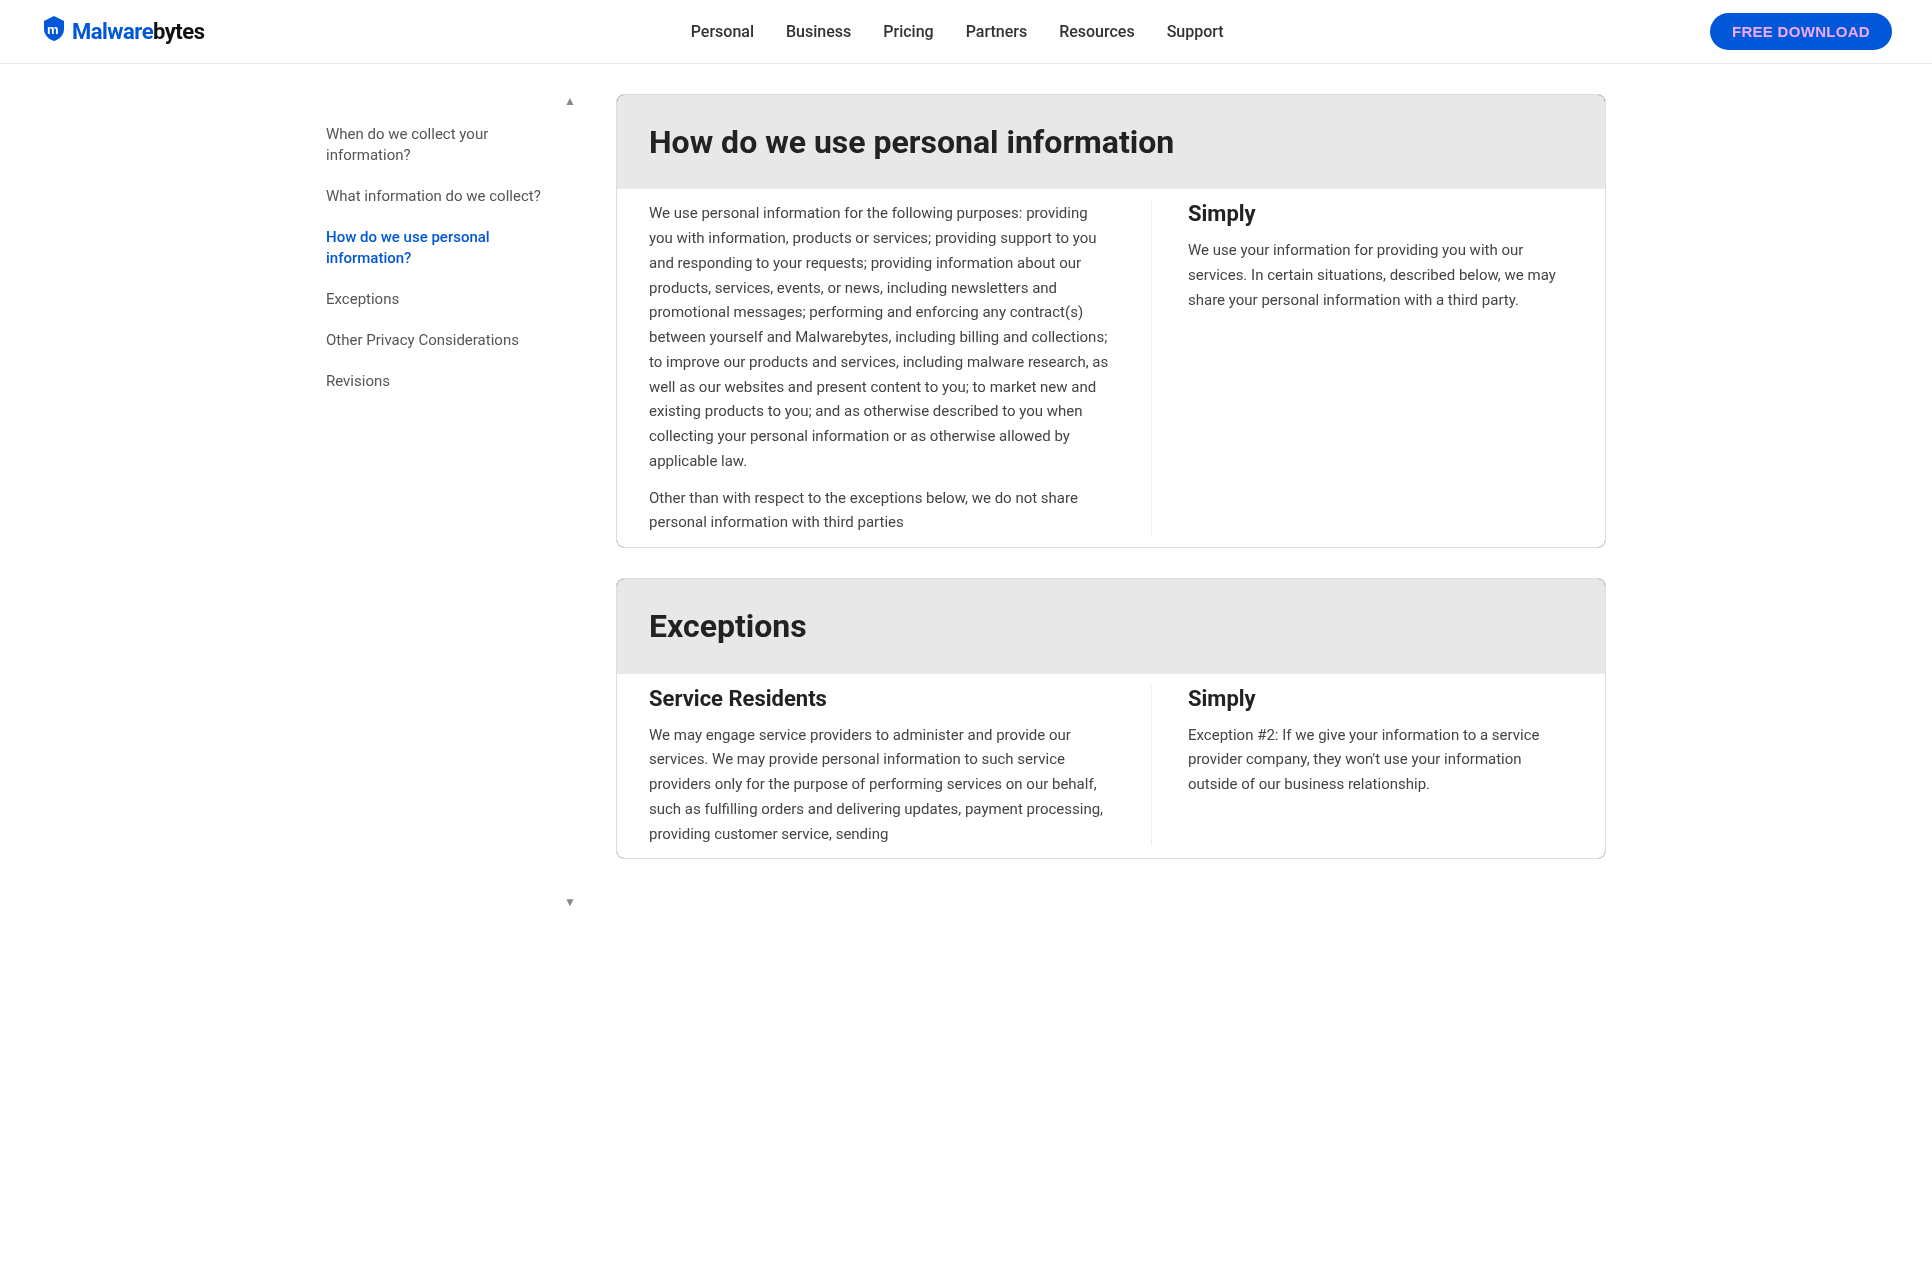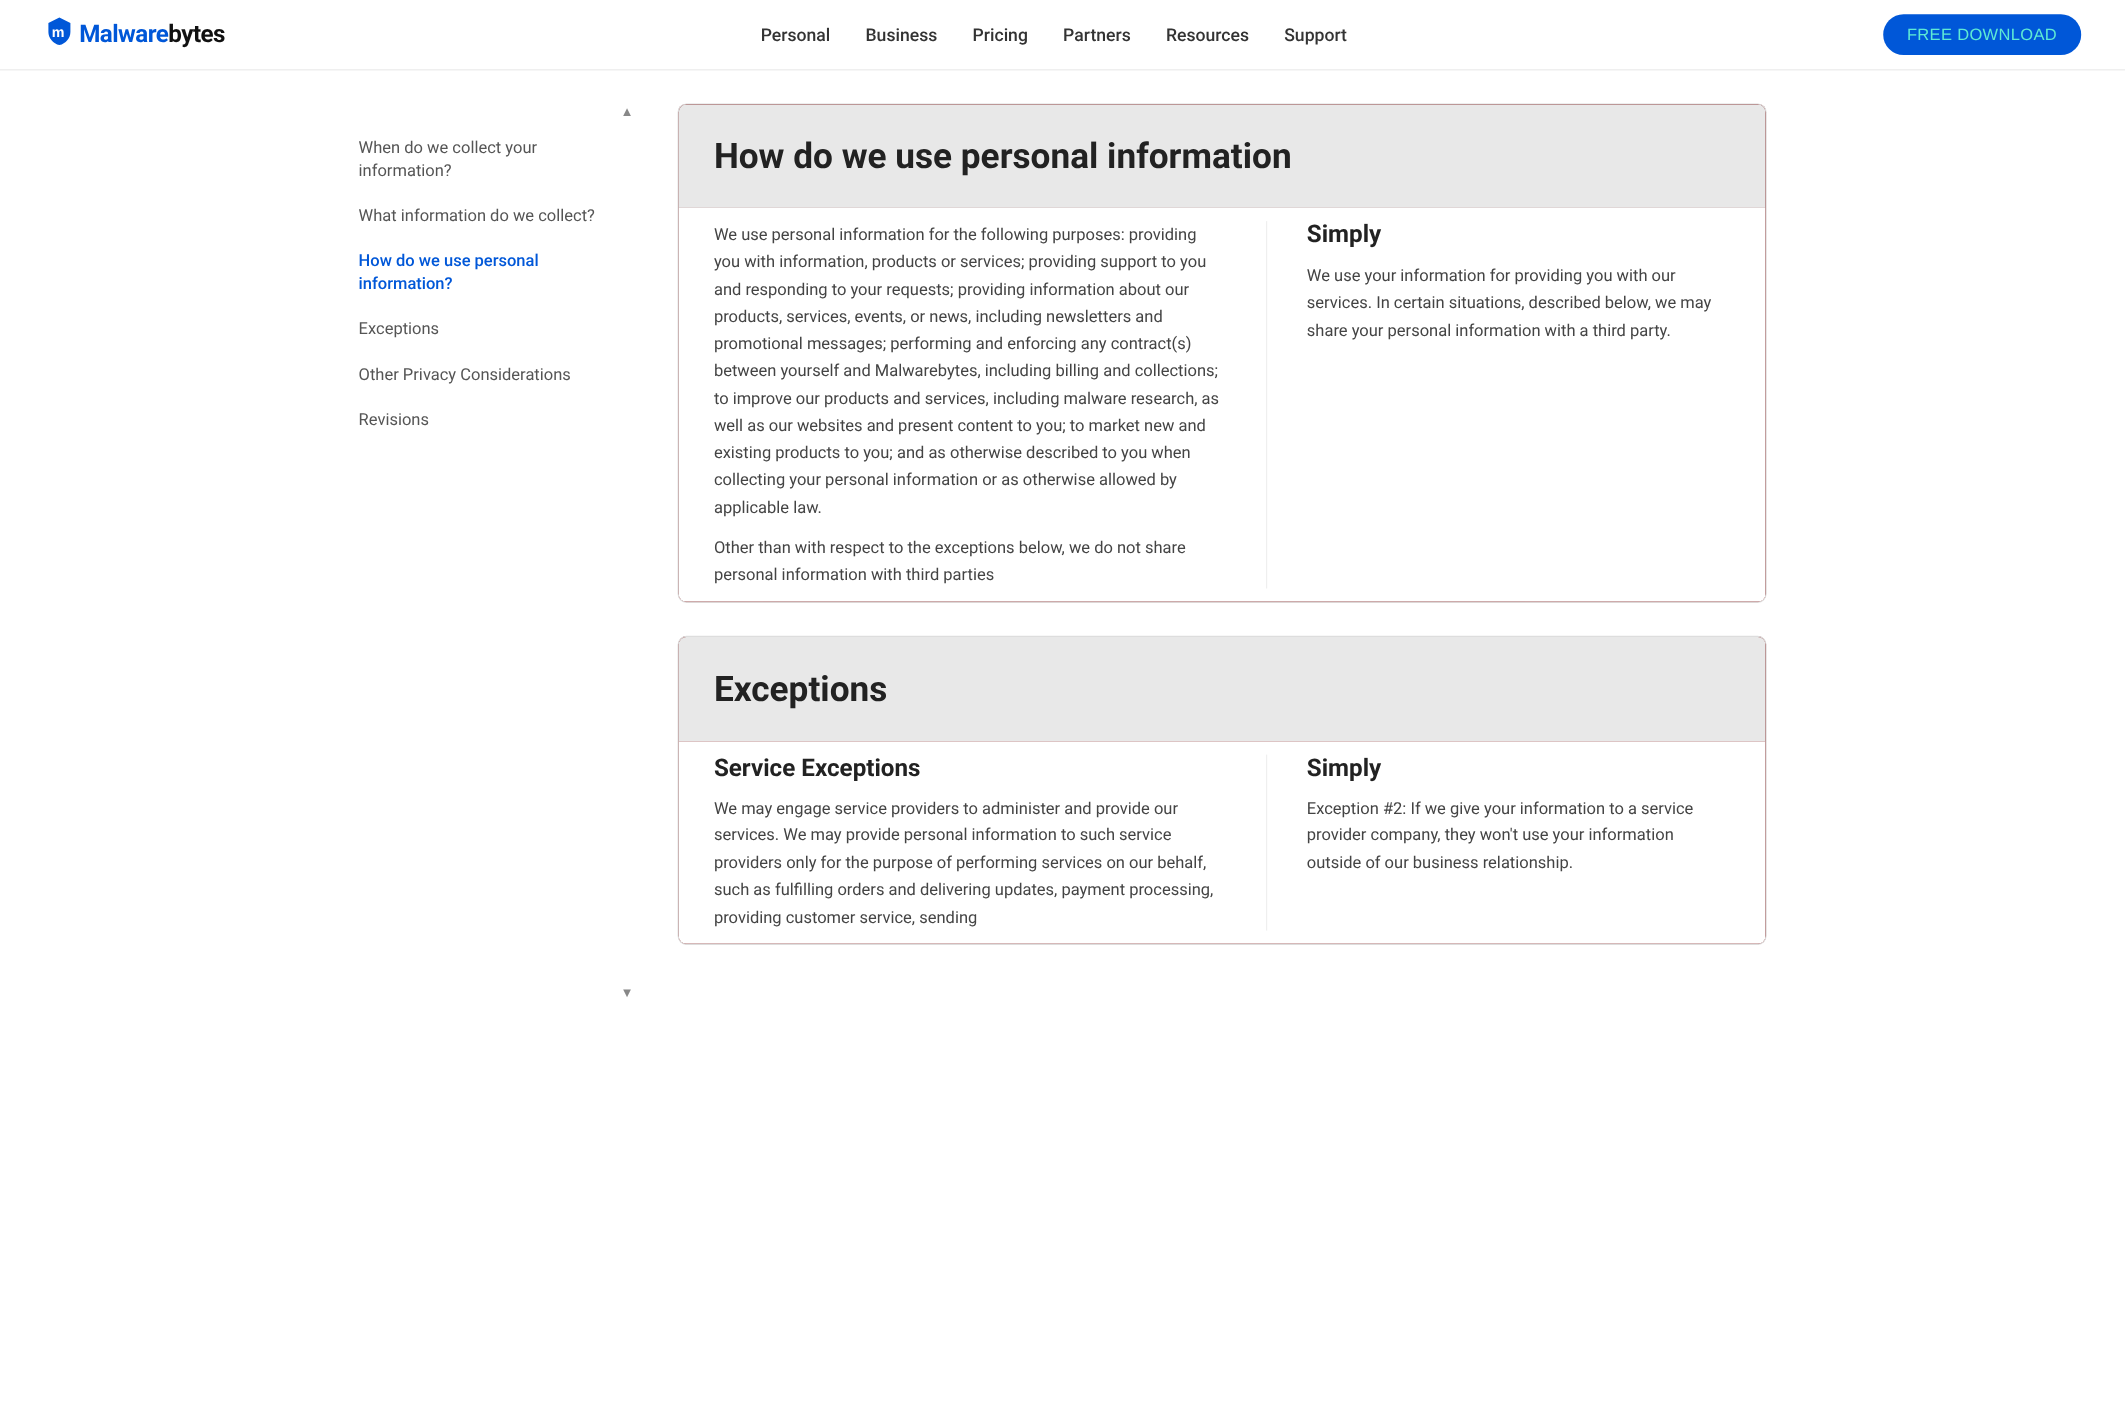--- a/index.html
+++ b/index.html
@@ -46,26 +46,26 @@
     }
     .nav-item {
       font-size: 16px;
       color: #333;
       text-decoration: none;
       font-weight: 500;
       cursor: pointer;
     }
     .btn-download {
       background: #0057d8;
-      color: #5eead4;
+      color: #f0abfc;
       border: none;
       border-radius: 25px;
       padding: 10px 22px;
       font-size: 15px;
-      font-weight: 400;
+      font-weight: 700;
       cursor: pointer;
       letter-spacing: 0.3px;
     }
 
     
     .page-layout {
       display: flex;
       max-width: 1340px;
       margin: 0 auto;
       padding: 20px 0;
@@ -235,21 +235,21 @@
         </div>
       </div>
     </div>
 
     <div class="section-card">
       <div class="section-header">
         <h2>Exceptions</h2>
       </div>
       <div class="section-body">
         <div class="section-body-left">
-          <div class="service-providers-title">Service Exceptions</div>
+          <div class="service-providers-title">Service Residents</div>
           <div class="body-text">We may engage service providers to administer and provide our services. We may provide personal information to such service providers only for the purpose of performing services on our behalf, such as fulfilling orders and delivering updates, payment processing, providing customer service, sending</div>
         </div>
         <div class="section-body-right">
           <div class="simply-title">Simply</div>
           <div class="body-text">Exception #2: If we give your information to a service provider company, they won't use your information outside of our business relationship.</div>
         </div>
       </div>
     </div>
 
   </main>

